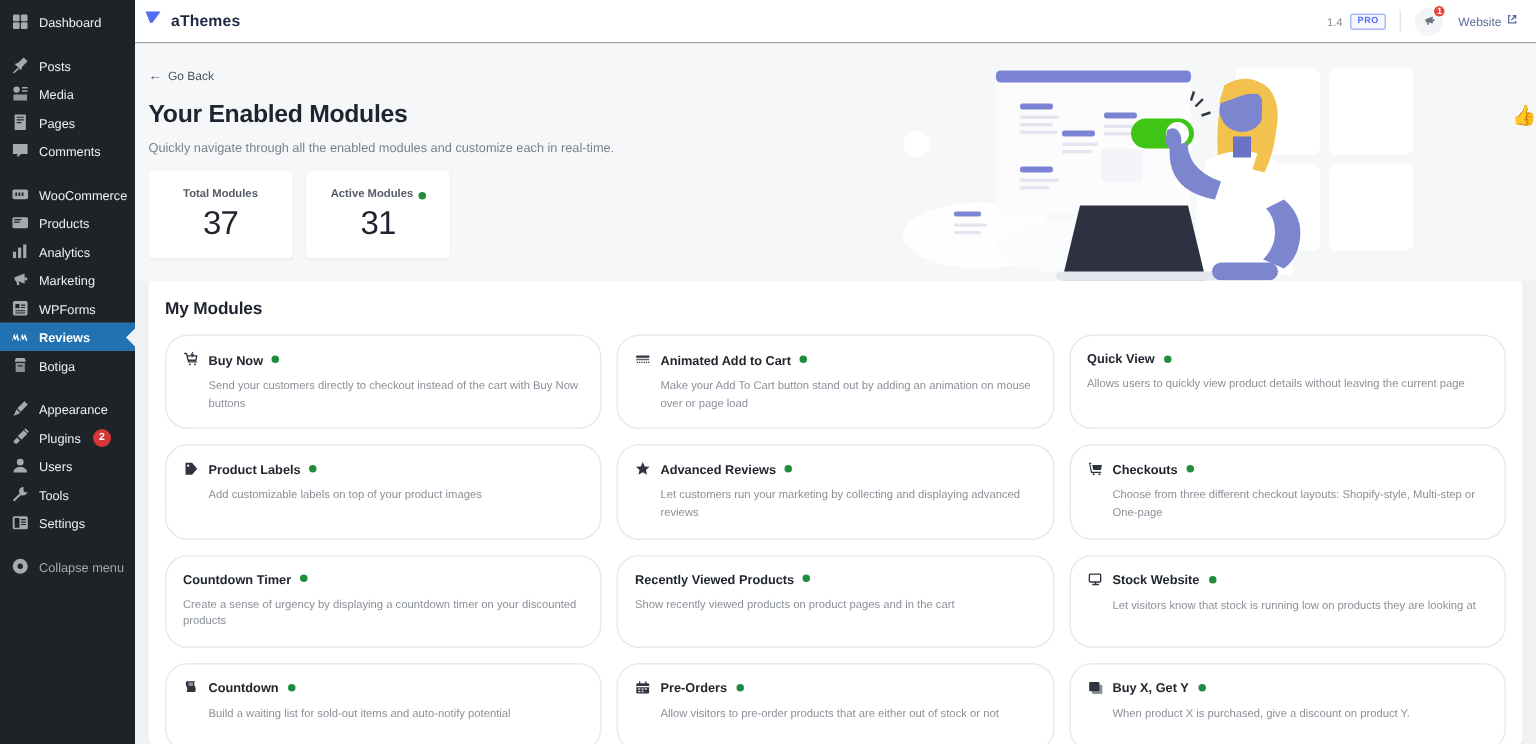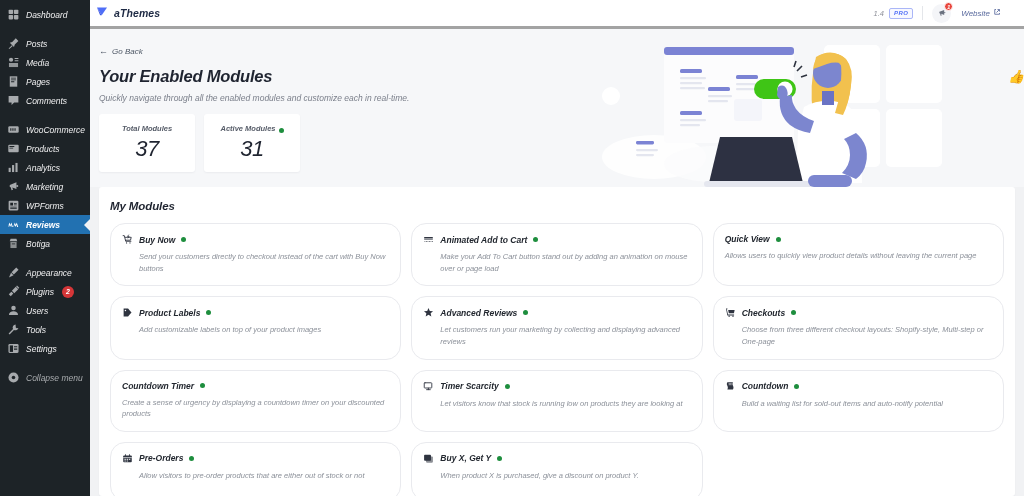--- a/index.html
+++ b/index.html
@@ -2,21 +2,21 @@
 <html><head>
 <meta charset="utf-8">
 <style>
   * { box-sizing: border-box; margin: 0; padding: 0; }
   html, body {
     width: 1024px; height: 496px;
     font-family: "Liberation Sans", sans-serif;
     background: #f1f2f4;
     overflow: hidden;
   }
-  .app { display: flex; width: 1024px; height: 428px; font-style: italic; }
+  .app { display: flex; width: 1024px; height: 428px; }
 
   
   .sidebar {
     width: 90px; min-width: 90px; height: 496px;
     background: #1d2327; color: #f0f0f1;
     padding-top: 5px;
     position: relative;
     overflow: hidden;
   }
   .s-item {
@@ -58,22 +58,22 @@
 
   
   .main { flex: 1; height: 496px; overflow: hidden; background: #f1f2f4;
           display: flex; flex-direction: column; }
 
   
   .topbar {
     height: 29px; min-height: 29px;
     background: #fff;
     display: flex; align-items: center;
-    padding: 0 23px 0 6px;
-    border-bottom: 3px solid #a3a3a3;
+    padding: 0 12px 0 6px;
+    border-bottom: 1px solid #a3a3a3;
   }
   .brand { display: flex; align-items: center; gap: 5px; }
   .brand-name { font-size: 10.5px; font-weight: bold; color: #1e2a44; letter-spacing: .1px; }
   .topbar-spacer { flex: 1; }
   .topright { display: flex; align-items: center; gap: 0; }
   .ver { font-size: 7.5px; color: #8e9099; margin-right: 5px; text-align: right; }
   .pro-badge {
     font-size: 6px; font-weight: bold; color: #4f6ef7;
     border: 1px solid #aab6f7; border-radius: 2px;
     padding: 1.5px 4px; letter-spacing: .4px;
@@ -558,30 +558,37 @@
               </div>
               <div class="mod-desc">Choose from three different checkout layouts: Shopify-style, Multi-step or One-page</div>
             </div>
             <div class="mod-card no-ico">
               <div class="mod-head">
                 <span class="mod-name">Countdown Timer</span>
                 <span class="dot-green"></span>
               </div>
               <div class="mod-desc">Create a sense of urgency by displaying a countdown timer on your discounted products</div>
             </div>
+            <div class="mod-card no-ico">
+              <div class="mod-head">
+                <span class="mod-name">Recently Viewed Products</span>
+                <span class="dot-green"></span>
+              </div>
+              <div class="mod-desc">Show recently viewed products on product pages and in the cart</div>
+            </div>
             <div class="mod-card">
               <div class="mod-head">
                 <span class="mod-ico">
                   <svg width="100%" height="100%" viewBox="0 0 16 16" fill="none" stroke="currentColor" stroke-width="1.3" stroke-linecap="round" stroke-linejoin="round">
                     <rect x="1.8" y="2.6" width="11" height="7.6" rx="1"></rect>
                     <path d="M5.2 12.6h5.4"></path>
                     <path d="M7.8 10.4v2.2"></path>
                   </svg>
                 </span>
-                <span class="mod-name">Timer Scarcity</span>
+                <span class="mod-name">Stock Website</span>
                 <span class="dot-green"></span>
               </div>
               <div class="mod-desc">Let visitors know that stock is running low on products they are looking at</div>
             </div>
             <div class="mod-card">
               <div class="mod-head">
                 <span class="mod-ico">
                   <svg width="100%" height="100%" viewBox="0 0 16 16" fill="currentColor">
                     <path d="M3.4 1.8h8.2c-1 1.8-1 3.2 0 5s1 3.4 0 5.4H3.4c1-2 1-3.6 0-5.4s-1-3.2 0-5z"></path>
                     <path d="M5 2.9h5c-.6 1.2-.6 2.2 0 3.4H5c.6-1.2.6-2.2 0-3.4z" fill="#fff" opacity=".45"></path>

